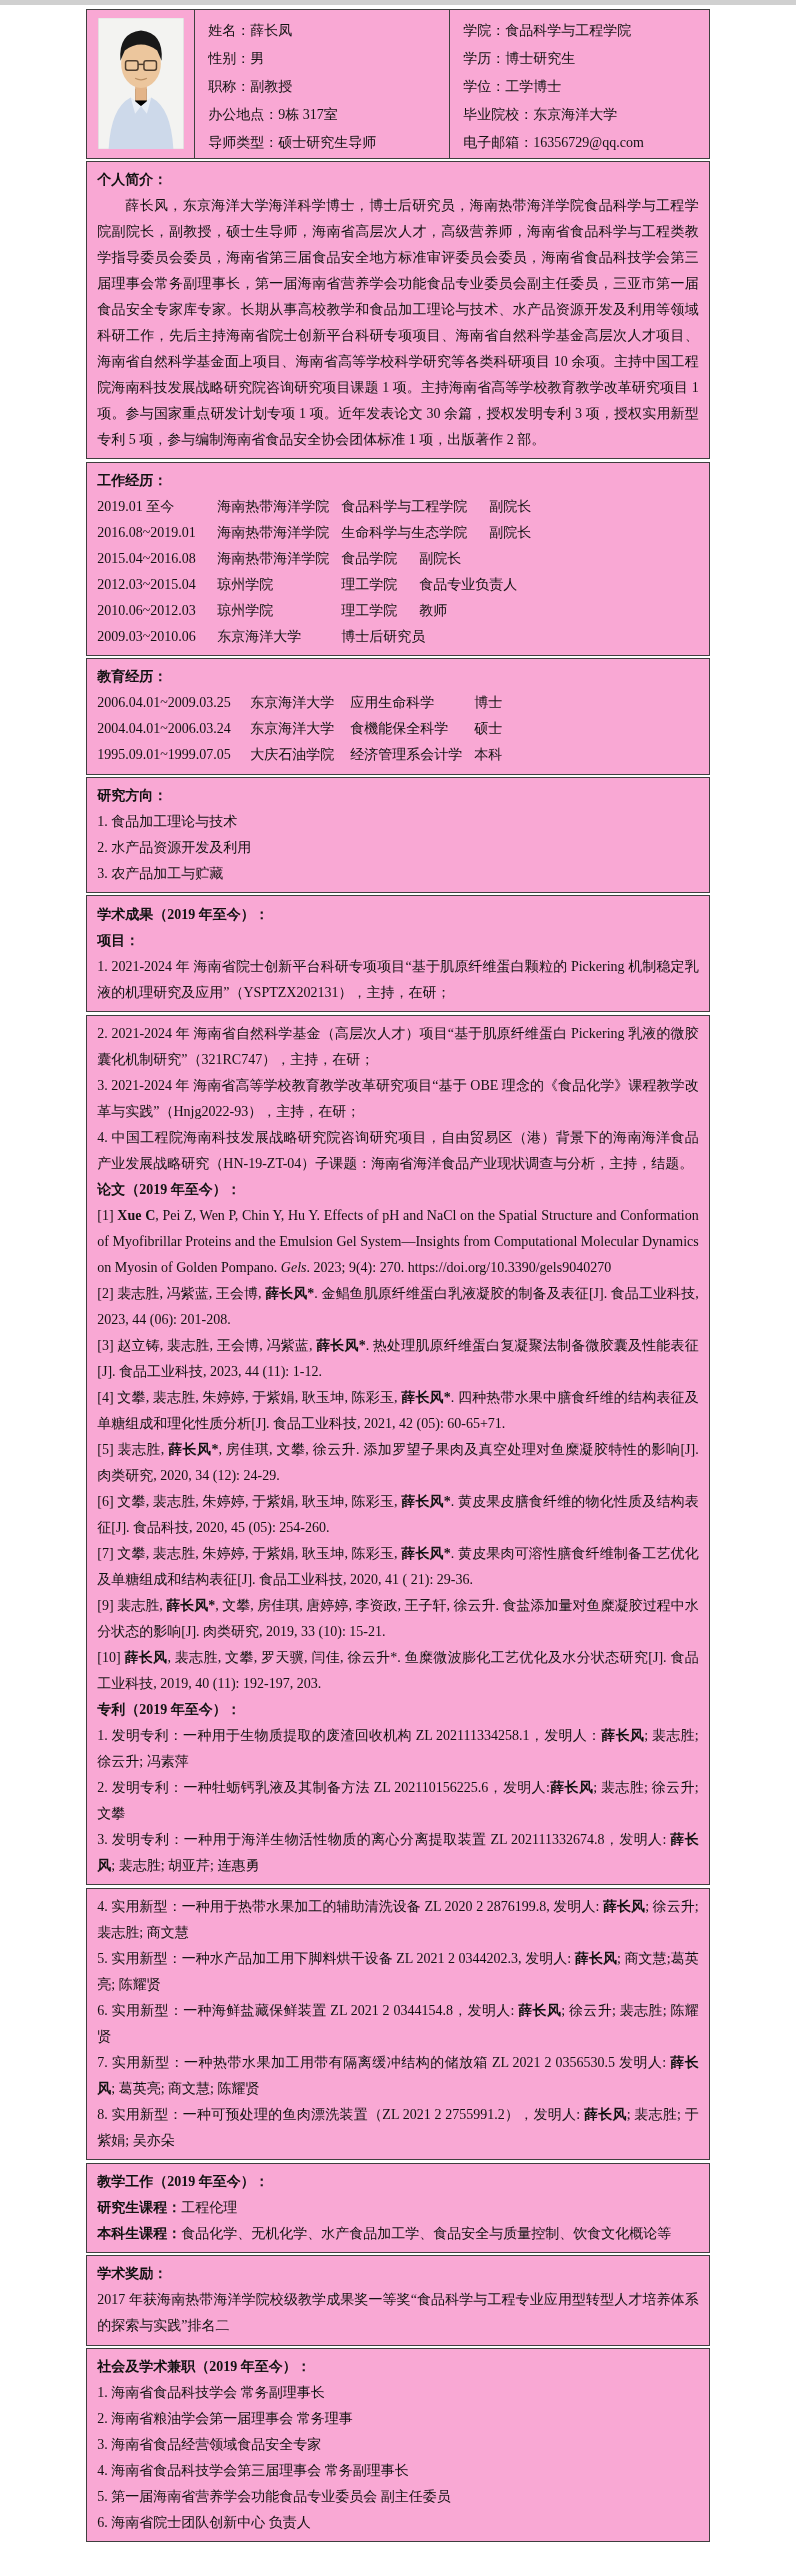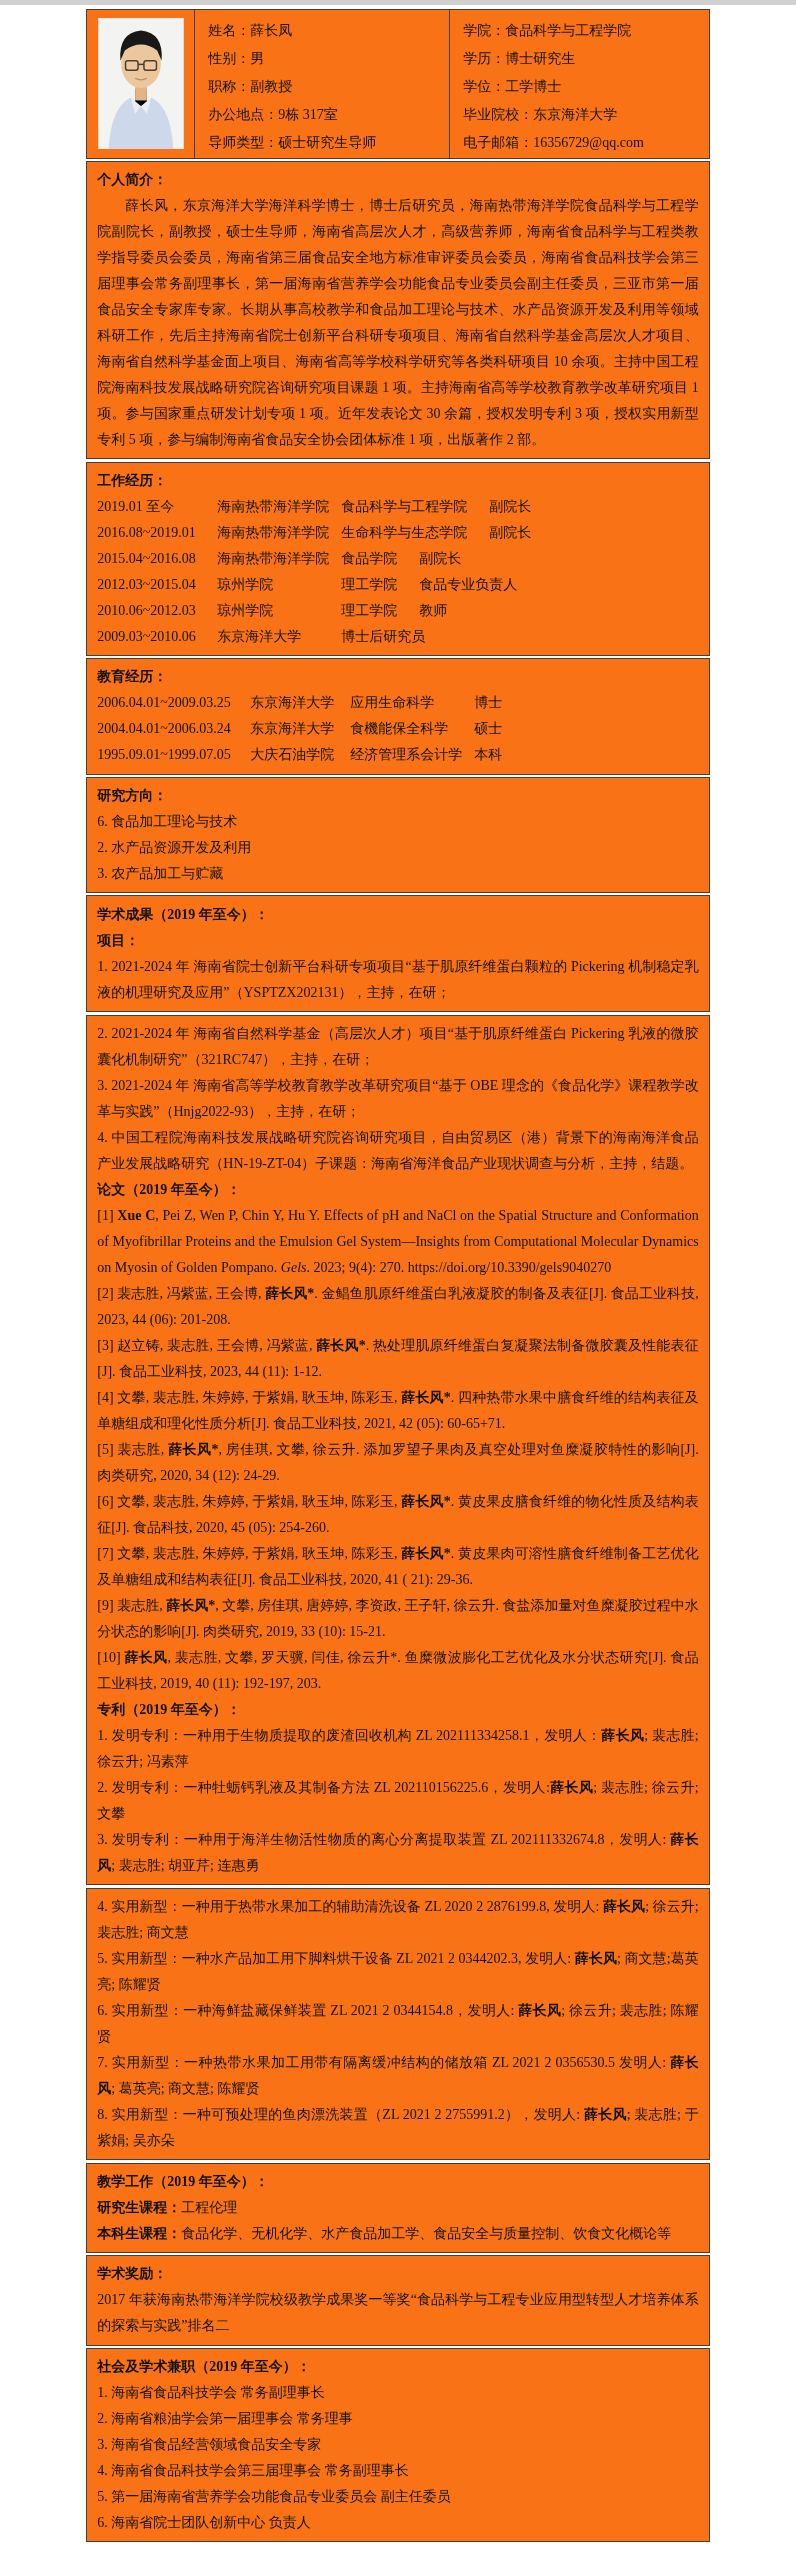--- a/index.html
+++ b/index.html
@@ -5,21 +5,21 @@
   html,body{margin:0;padding:0;}
   body{
     width:796px;height:2576px;overflow:hidden;background:#ffffff;
     font-family:"Liberation Serif","DejaVu Serif",serif;
     color:#121212;font-size:14px;
   }
   .topbar{width:796px;height:5.2px;background:#d0d0d0;}
   .doc{width:624px;margin-left:86px;margin-top:3.7px;}
   .box{
     border:1.5px solid #3f3f3f;margin-bottom:2.2px;padding:5.2px 10.3px;
-    box-sizing:border-box;background:#f97316;justify-content:space-between;
+    box-sizing:border-box;background:#f9a8d4;justify-content:space-between;
   }
   .box.pagebreak{margin-top:3px;}
   .b{font-weight:bold;}
   .i{font-style:italic;}
   .sec-title{font-weight:bold;line-height:26px;}
   .para{margin:0;text-align:justify;line-height:26px;}
   .indent{text-indent:2em;}
   .line{line-height:26px;}
   
   .profile{display:flex;padding:0;height:150px;}
@@ -143,21 +143,21 @@
     <div class="erow">
         <span class="eperiod">1995.09.01~1999.07.05</span>
         <span class="eschool">大庆石油学院</span>
         <span class="emajor">经济管理系会计学</span>
         <span>本科</span>
       </div>
   </div>
 
   <div class="box">
     <div class="sec-title">研究方向：</div>
-    <div class="line">6. 食品加工理论与技术</div>
+    <div class="line">1. 食品加工理论与技术</div>
     <div class="line">2. 水产品资源开发及利用</div>
     <div class="line">3. 农产品加工与贮藏</div>
   </div>
 
   <div class="box">
     <div class="sec-title">学术成果（2019 年至今）：</div>
     <div class="sec-title">项目：</div>
     <p class="para">1. 2021-2024 年 海南省院士创新平台科研专项项目“基于肌原纤维蛋白颗粒的 Pickering 机制稳定乳液的机理研究及应用”（YSPTZX202131），主持，在研；</p>
   </div>
 

